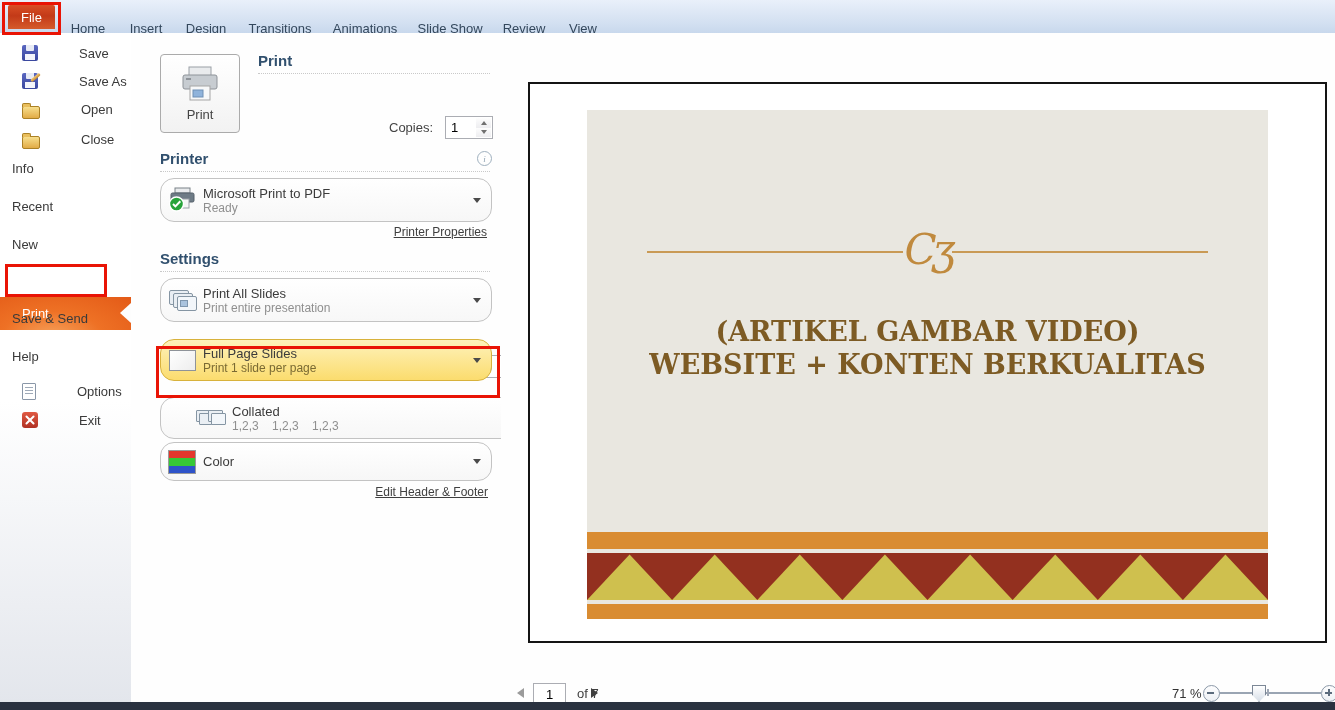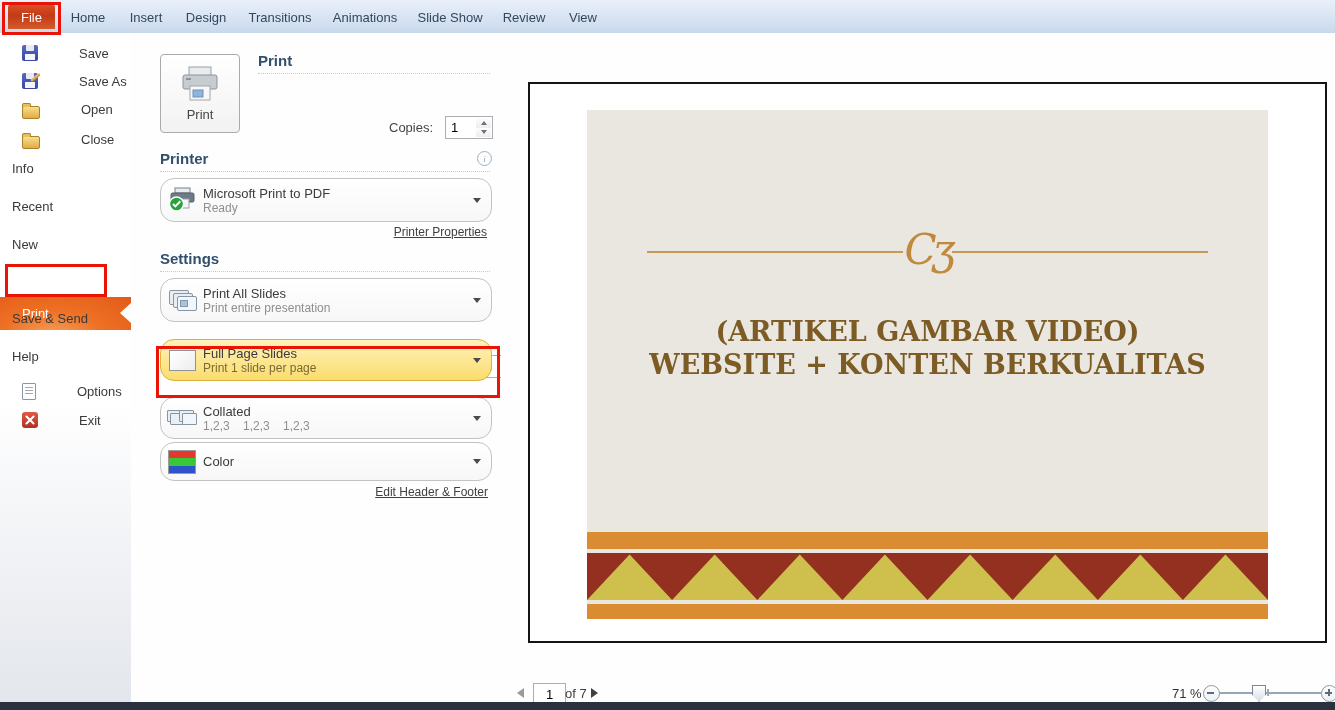--- a/index.html
+++ b/index.html
@@ -6,21 +6,21 @@
   body{width:1335px;height:710px;position:relative;font-family:"Liberation Sans",sans-serif;
        background:#fff;overflow:hidden;-webkit-font-smoothing:antialiased;}
 
   
   .ribbon{position:absolute;left:0;top:0;width:1335px;height:33px;
           background:linear-gradient(#E9F0FA,#D3E0F1 70%,#C8D8EC);border-bottom:1px solid #B7C7DC;}
   .file-tab{position:absolute;left:8px;top:5px;width:47px;height:24px;border-radius:2px 2px 0 0;
             background:linear-gradient(#D94F25,#C33A18 45%,#D55B2B);color:#fff;font-size:13px;
             display:flex;align-items:center;justify-content:center;}
   .rtab{position:absolute;top:0;height:33px;display:flex;align-items:center;justify-content:center;
-        transform:translateX(-50%);color:#33475C;font-size:13px;padding:1px 8px;cursor:default;}
+        transform:translateX(-50%);color:#33475C;font-size:13px;padding:12px 8px;cursor:default;}
   .annotation{position:absolute;border:3px solid #E91405;background:transparent;z-index:40;}
 
   
   .sidebar{position:absolute;left:0;top:33px;width:131px;height:670px;
            background:linear-gradient(#FFFFFF 55%,#E3E6EC);border-right:1px solid #D9DDE3;}
   .side-item{position:absolute;left:0;width:131px;height:26px;display:flex;align-items:center;
              font-size:13px;color:#3A3A3A;cursor:default;}
   .side-item .lbl{margin-left:63px;}
   .side-nav .lbl{margin-left:12px;}
   .side-ico{position:absolute;left:22px;width:16px;height:16px;}
@@ -109,21 +109,21 @@
   .slide-title{position:absolute;left:0;top:205px;width:100%;text-align:center;
       font-family:"DejaVu Serif",serif;font-weight:bold;font-size:27px;line-height:33px;color:#7D5B24;}
   .band-o1{position:absolute;left:0;top:422px;width:100%;height:17px;background:#D98C32;}
   .band-tri{position:absolute;left:0;top:443px;width:100%;height:47px;}
   .band-o2{position:absolute;left:0;top:494px;width:100%;height:15px;background:#D98C32;}
 
   
   .nav-arrow-l{position:absolute;width:0;height:0;border-top:5px solid transparent;border-bottom:5px solid transparent;border-right:7px solid #9B9B9B;cursor:pointer;}
   .nav-arrow-r{position:absolute;width:0;height:0;border-top:5px solid transparent;border-bottom:5px solid transparent;border-left:7px solid #3F3F3F;cursor:pointer;}
   .page-input{position:absolute;width:27px;height:19px;border:1px solid #ABADB3;background:#fff;font-size:13px;text-align:center;outline:none;font-family:inherit;}
-  .of-label{position:absolute;font-size:13px;color:#3F3F3F;}
+  .of-label{position:absolute;font-size:13px;color:#3F3F3F;padding-left:12px;}
   .zoom-label{position:absolute;font-size:13px;color:#333;}
   .zoom-btn{position:absolute;width:15px;height:15px;border:1px solid #8C99A8;border-radius:50%;background:linear-gradient(#FDFDFE,#EDF0F4);cursor:pointer;}
   .zoom-btn:before{content:"";position:absolute;left:3px;top:6px;width:7px;height:1.5px;background:#5B6B7C;}
   .zoom-plus:after{content:"";position:absolute;left:6px;top:3px;width:1.5px;height:7px;background:#5B6B7C;}
   .zoom-track{position:absolute;height:2px;background:#9AA5B3;}
   .zoom-tick{position:absolute;width:1.5px;height:7px;background:#A0A8B5;}
   .zoom-thumb{position:absolute;width:12px;height:15px;background:linear-gradient(#FFFFFF,#D8DFE8);border:1px solid #7C8796;
       clip-path:polygon(0 0,100% 0,100% 58%,50% 100%,0 58%);cursor:pointer;}
 
   .bottom-strip{position:absolute;left:0;bottom:0;width:1335px;height:8px;background:#2A3240;}
@@ -276,21 +276,21 @@
     <span class="dd-ico">
         <span class="i-page"></span>
       </span>
     <span class="dd-text">
       <div class="dd-title">Full Page Slides</div>
       <div class="dd-sub" style="color:#7A6A33">Print 1 slide per page</div>
     </span>
     <span class="dd-arrow"></span>
   </div>
 
-  <div class="dropdown" style="left:29px;top:364px;height:40px;">
+  <div class="dropdown" style="left:29px;top:364px;height:40px;padding-left:29px;">
     <span class="dd-ico">
       <span class="collate">
           <div class="c1"></div>
           <div class="c2"></div>
           <div class="c3"></div>
           <div class="c4"></div>
         </span>
     </span>
     <span class="dd-text">
       <div class="dd-title">Collated</div>

